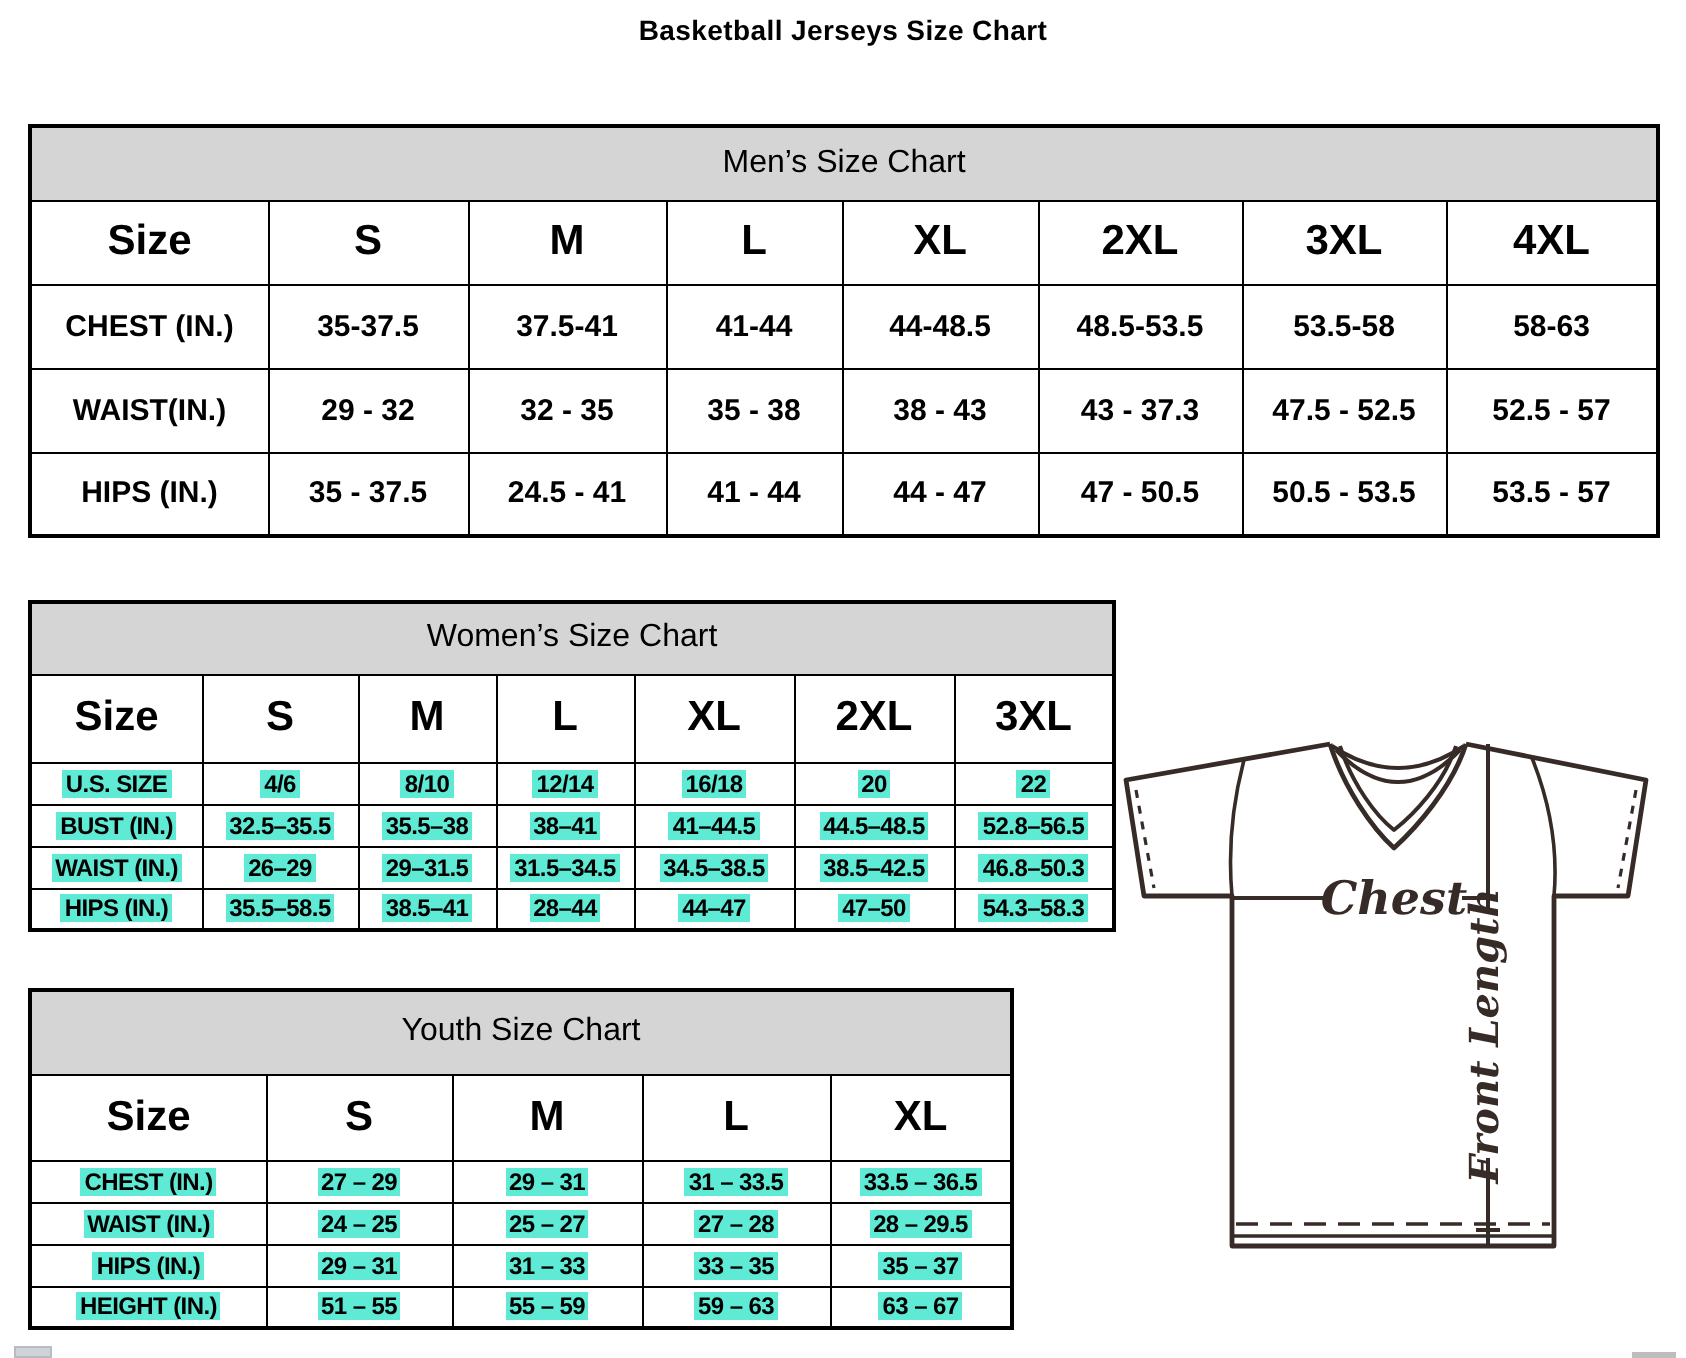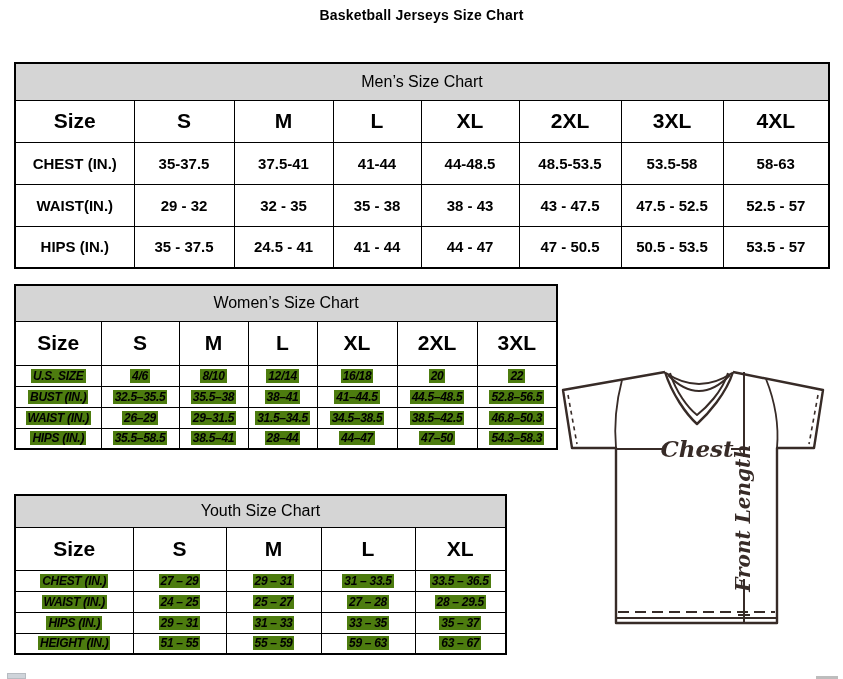--- a/index.html
+++ b/index.html
@@ -23,35 +23,35 @@
   .size-table .band { background:#d5d5d5; font-weight:normal; font-size:16px; }
   .size-table .head { font-weight:bold; font-size:21px; }
   .size-table .label { font-weight:bold; }
   .size-table .val { font-weight:bold; }
 
   .men { left:14px; top:62px; width:814px; font-size:15px; }
   .men .band-row { height:37px; }
   .men .head-row { height:42px; }
   .men .data-row { height:42px; }
 
-  .women { left:14px; top:284px; width:542px; }
+  .women { left:14px; top:300px; width:542px; }
   .women .band-row { height:36px; }
   .women .head-row { height:44px; }
   .women .data-row { height:21px; }
 
   .youth { left:14px; top:494px; width:491px; }
-  .youth .band-row { height:32px; }
+  .youth .band-row { height:42px; }
   .youth .head-row { height:43px; }
   .youth .data-row { height:21px; }
 
   .women .data-row th, .women .data-row td,
   .youth .data-row th, .youth .data-row td {
     font-size:12px; letter-spacing:-0.3px;
   }
-  .hl { background:#4d7c0f; padding:0 2px;font-style:italic; }
+  .hl { background:#5eead4; padding:0 2px; }
 
   .jersey-diagram { position:absolute; left:556px; top:362px; }
 
   .scroll-frag { position:absolute; }
   .scroll-frag.left  { left:7px;   top:673px; width:19px; height:6px; background:#cfd4da; border:1px solid #b7bcc2; box-sizing:border-box; }
   .scroll-frag.right { left:816px; top:676px; width:22px; height:3px; background:#bdbdbd; }
 </style>
 </head>
 <body>
 
@@ -91,21 +91,21 @@
         <td class="val">48.5-53.5</td>
         <td class="val">53.5-58</td>
         <td class="val">58-63</td>
       </tr>
       <tr class="data-row">
         <th class="label">WAIST(IN.)</th>
         <td class="val">29 - 32</td>
         <td class="val">32 - 35</td>
         <td class="val">35 - 38</td>
         <td class="val">38 - 43</td>
-        <td class="val">43 - 47.5</td>
+        <td class="val">43 - 37.3</td>
         <td class="val">47.5 - 52.5</td>
         <td class="val">52.5 - 57</td>
       </tr>
       <tr class="data-row">
         <th class="label">HIPS (IN.)</th>
         <td class="val">35 - 37.5</td>
         <td class="val">24.5 - 41</td>
         <td class="val">41 - 44</td>
         <td class="val">44 - 47</td>
         <td class="val">47 - 50.5</td>

